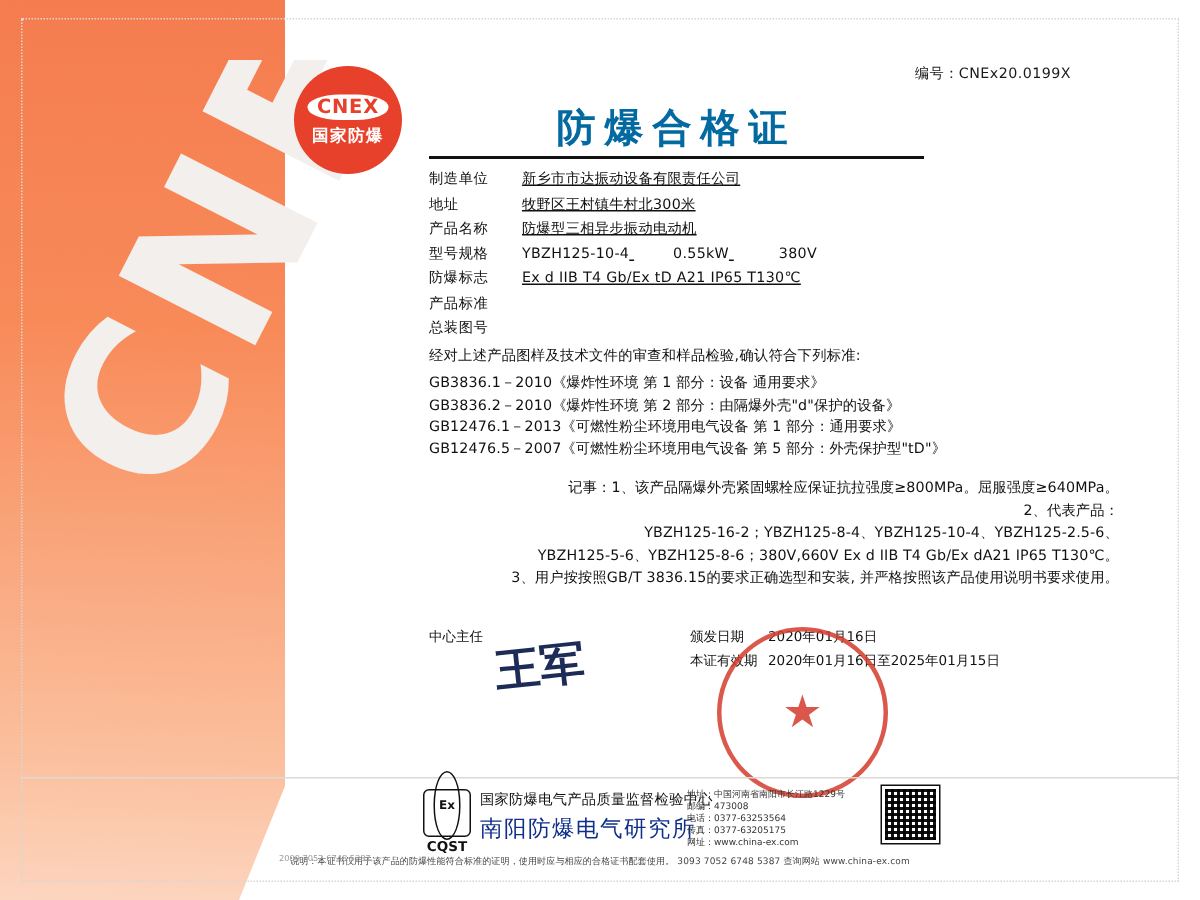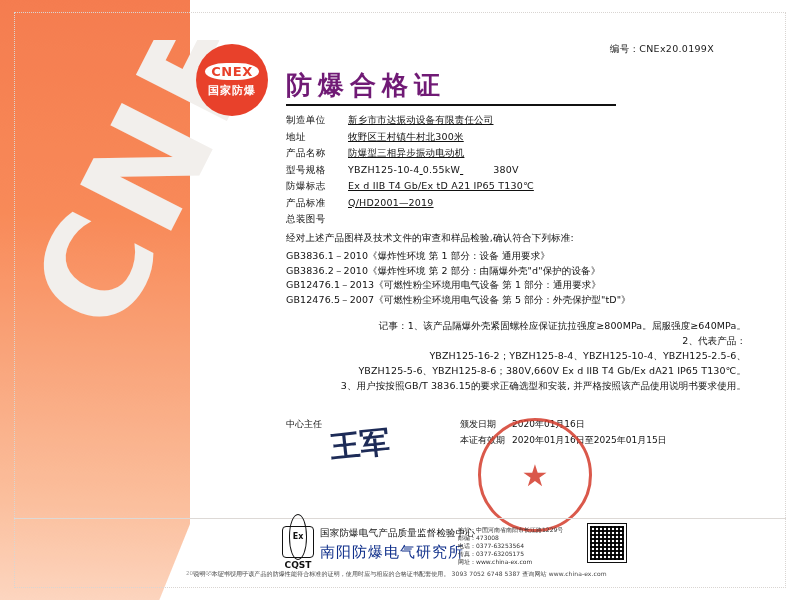--- a/index.html
+++ b/index.html
@@ -30,38 +30,38 @@
     padding:1px 6px;margin-bottom:3px;
   }
   .logo .cn{font-size:11px;font-weight:bold;letter-spacing:1px;}
   
   .docno{
     position:absolute;right:86px;top:43px;
     font-size:9.5px;color:#1a1a1a;letter-spacing:.3px;margin-left:39px;
   }
   .title{
     position:absolute;left:286px;top:68px;width:330px;
-    text-align:left;
-    font-size:26px;font-weight:bold;color:#701a75;letter-spacing:6px;
+    text-align:center;
+    font-size:26px;font-weight:bold;color:#0369a1;letter-spacing:6px;
   }
   .rule{
     position:absolute;left:286px;top:104px;width:330px;height:2px;background:#111;
   }
   
   .fields{
     position:absolute;left:286px;top:113px;width:430px;
     font-size:9.5px;color:#111;
   }
   .frow{display:flex;align-items:flex-start;margin-bottom:3.5px;line-height:13px;}
   .flabel{
     width:62px;flex:0 0 62px;color:#111;letter-spacing:.4px;
   }
   .fval{flex:1;color:#111;letter-spacing:.2px;text-decoration:underline;}
   .fval .sp{display:inline-block;}
-  .gap1{}
+  .gap1{margin-left:26px;}
   .gap2{margin-left:30px;}
   
   .stdlead{
     position:absolute;left:286px;top:231px;width:440px;
     font-size:9.5px;color:#111;line-height:14px;letter-spacing:.2px;
   }
   .stdlist{
     position:absolute;left:286px;top:249px;width:460px;
     font-size:9.5px;color:#111;line-height:14.5px;letter-spacing:.1px;
   }
@@ -212,21 +212,20 @@
         <span class="sp gap1">0.55kW</span>
         <span class="sp gap2">380V</span>
       </div>
     </div>
     <div class="frow">
         <div class="flabel">防爆标志</div>
         <div class="fval">Ex d IIB T4 Gb/Ex tD A21 IP65 T130℃</div>
       </div>
     <div class="frow">
         <div class="flabel">产品标准</div>
-        <div class="fval">Q/HD2001—2019</div>
       </div>
     <div class="frow">
         <div class="flabel">总装图号</div>
       </div>
   </div>
 
   <div class="stdlead">经对上述产品图样及技术文件的审查和样品检验,确认符合下列标准:</div>
 
   <div class="stdlist">
     <div>GB3836.1－2010《爆炸性环境 第 1 部分：设备 通用要求》</div>

